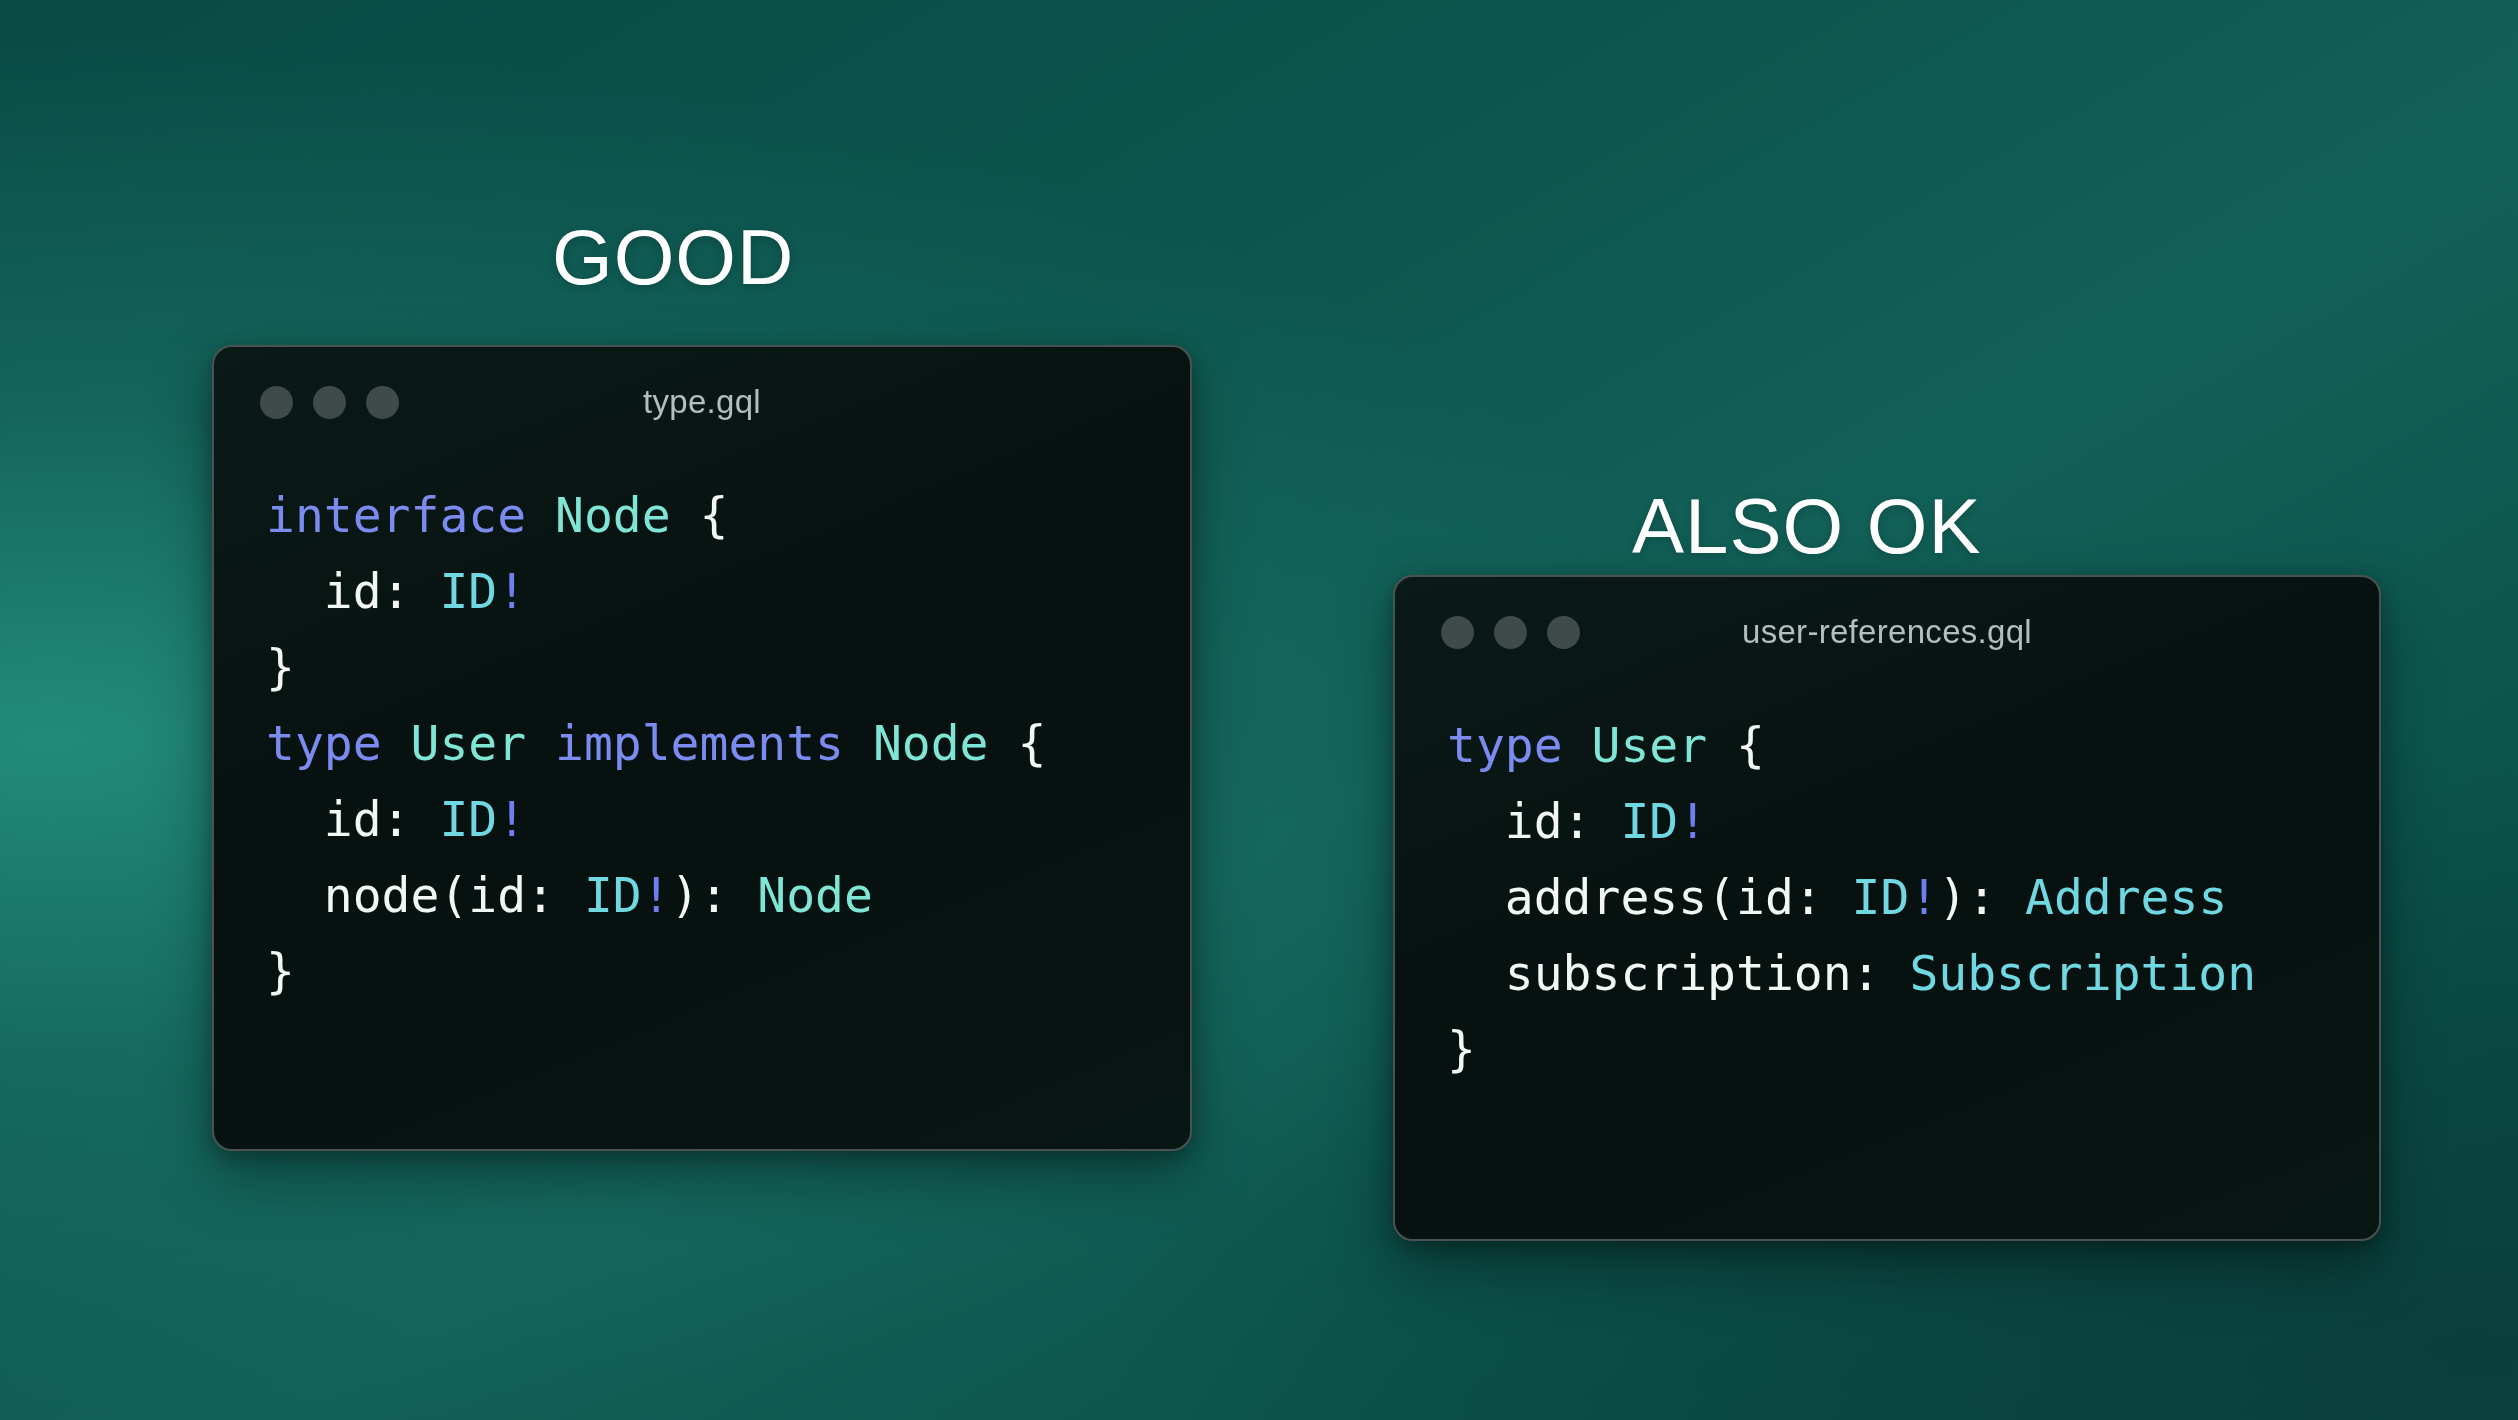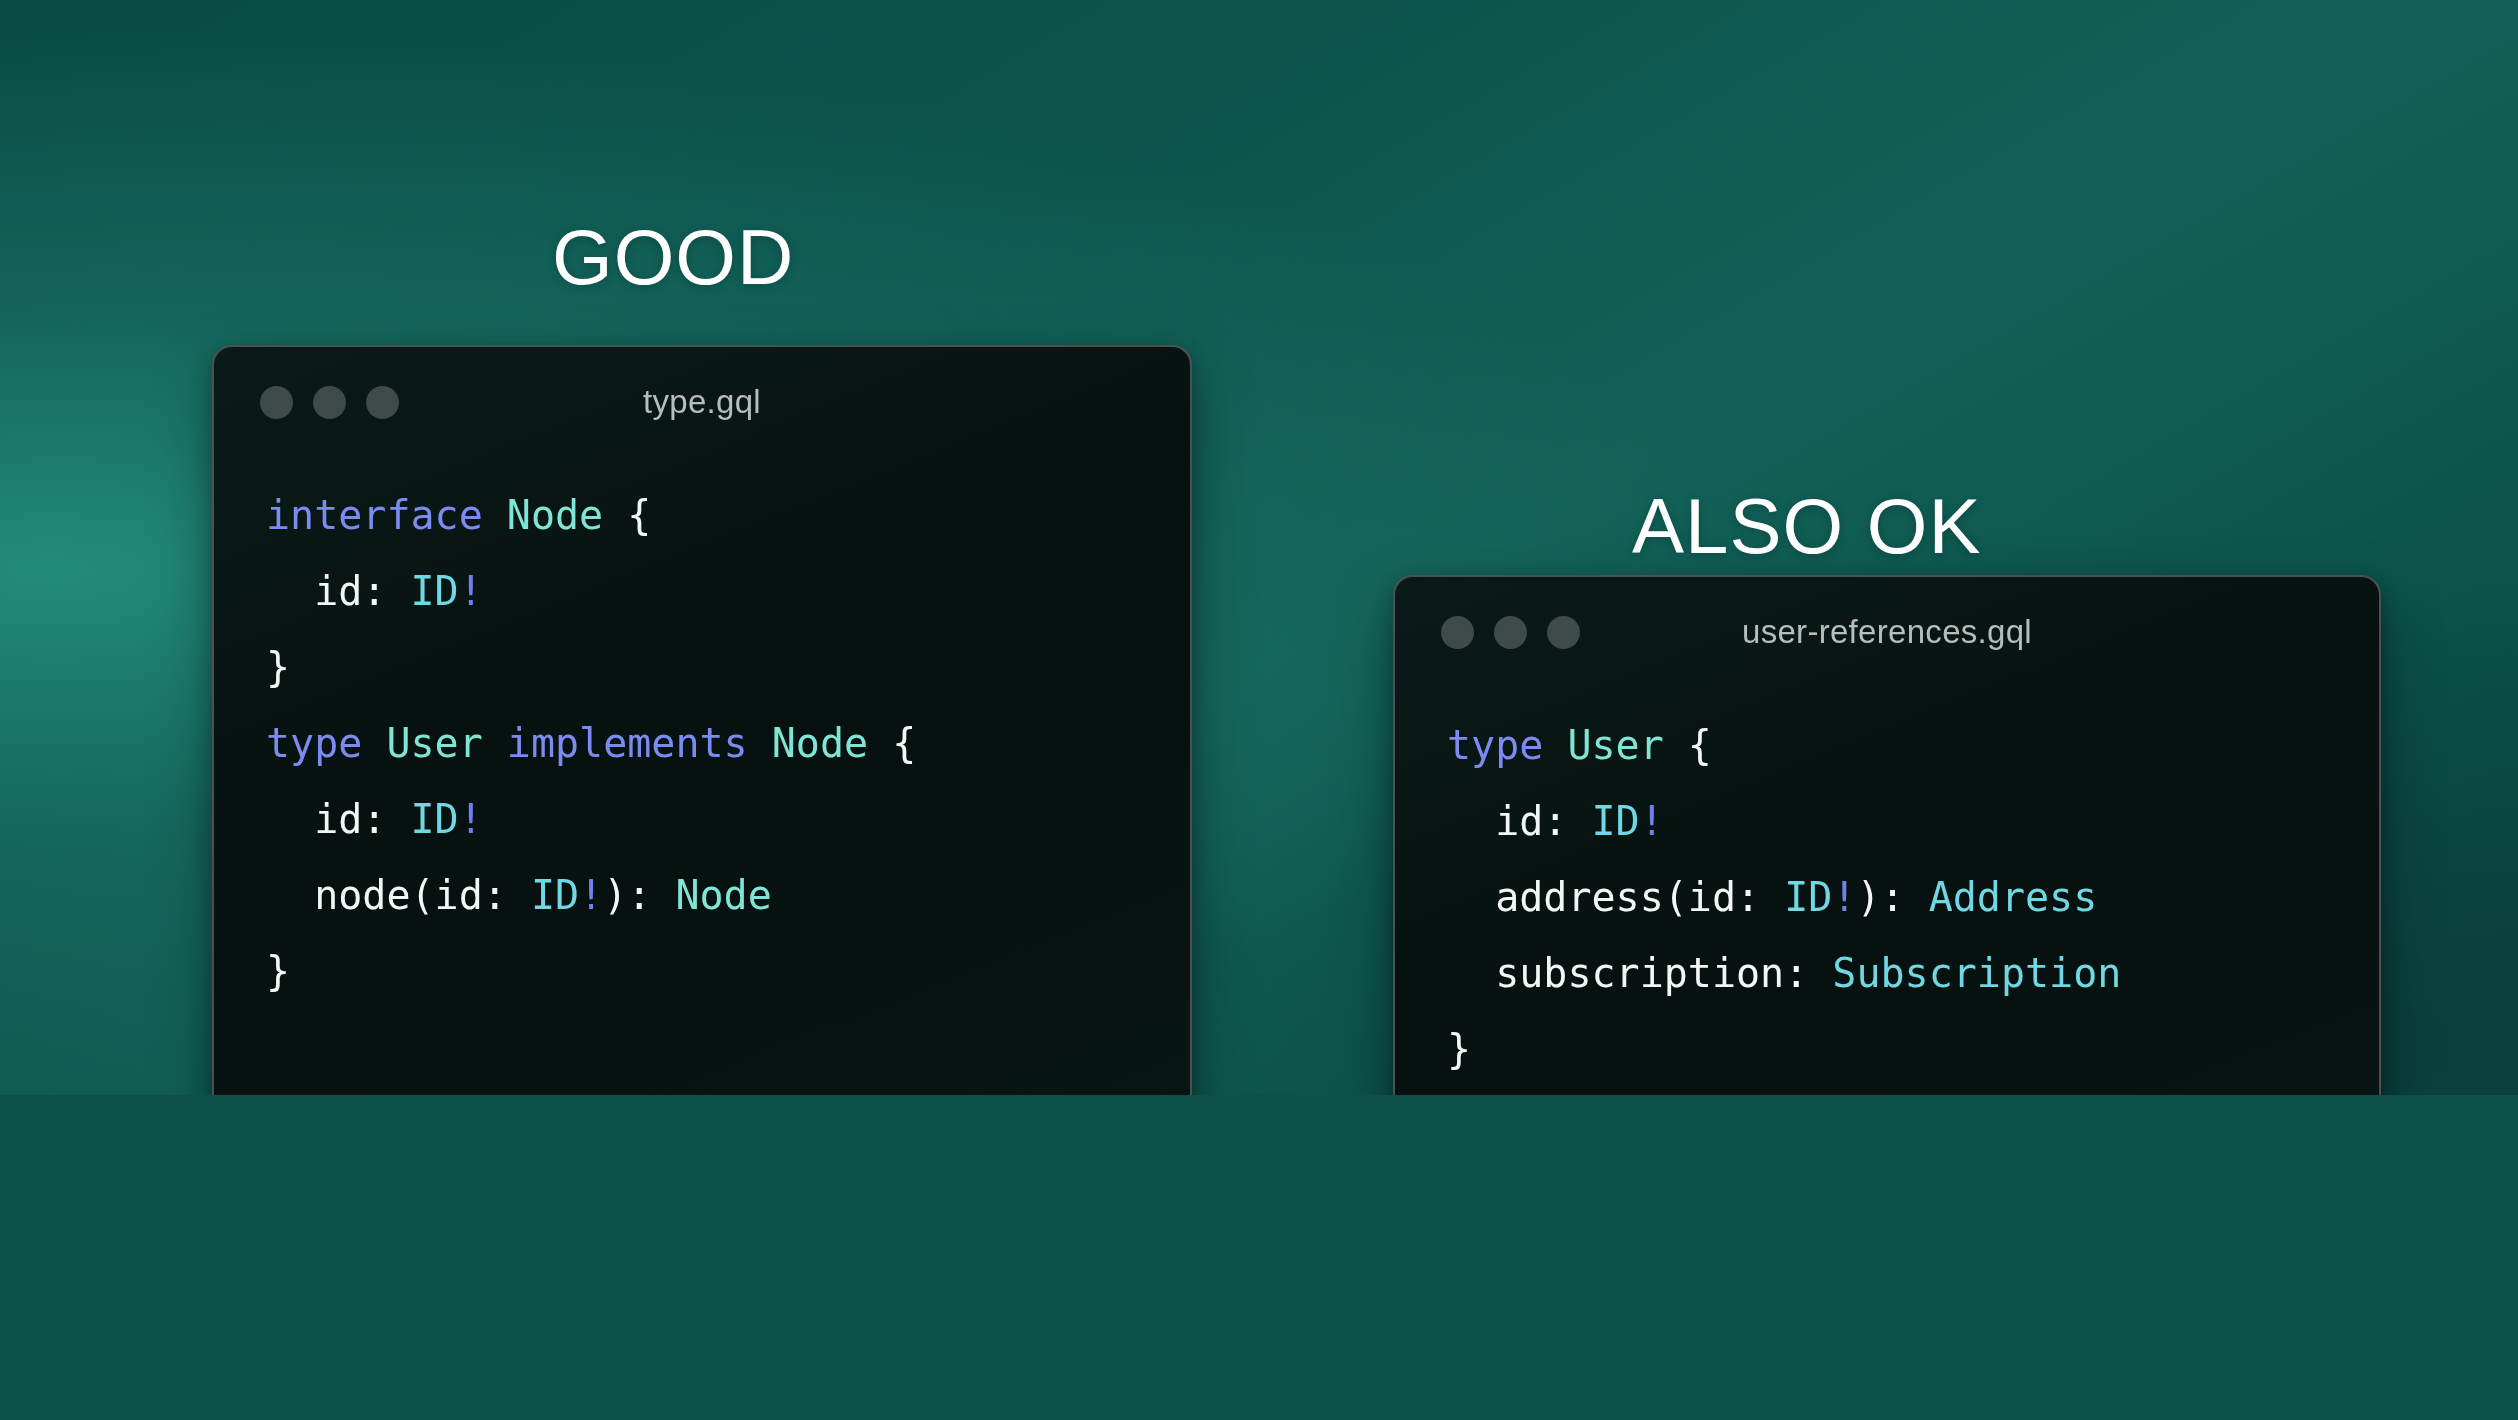--- a/index.html
+++ b/index.html
@@ -10,21 +10,21 @@
     width: 2518px;
     height: 1420px;
     overflow: hidden;
     font-family: "Liberation Sans", sans-serif;
     background: #0d4f49;
   }
 
   #stage {
     position: relative;
     width: 2518px;
-    height: 1095px;
+    height: 1420px;
     overflow: hidden;
     background:
       radial-gradient(120% 90% at 2% 52%, rgba(36,142,126,0.95) 0%, rgba(27,119,107,0.55) 26%, rgba(18,86,79,0.0) 55%),
       radial-gradient(90% 70% at 98% 95%, rgba(10,62,58,0.85) 0%, rgba(11,68,63,0.0) 60%),
       linear-gradient(150deg, #0a4a45 0%, #0c544d 32%, #126158 55%, #0c544c 76%, #084642 100%);
   }
 
   
   .heading {
     position: absolute;
@@ -88,21 +88,21 @@
     color: #b6bdbe;
     font-family: "Liberation Sans", sans-serif;
     font-size: 33px;
     letter-spacing: 0.3px;
     pointer-events: none;
   }
 
   .code-body {
     padding: 20px 0 0 52px;
     font-family: "DejaVu Sans Mono", monospace;
-    font-size: 40px;
+    font-size: 48px;
     line-height: 76px;
     white-space: pre;
     -webkit-font-smoothing: antialiased;
   }
   #window-alsook .code-body { padding-left: 52px; }
 
   .code-line { white-space: pre; }
 
   
   .tok-kw    { color: #7b8bf0; }

